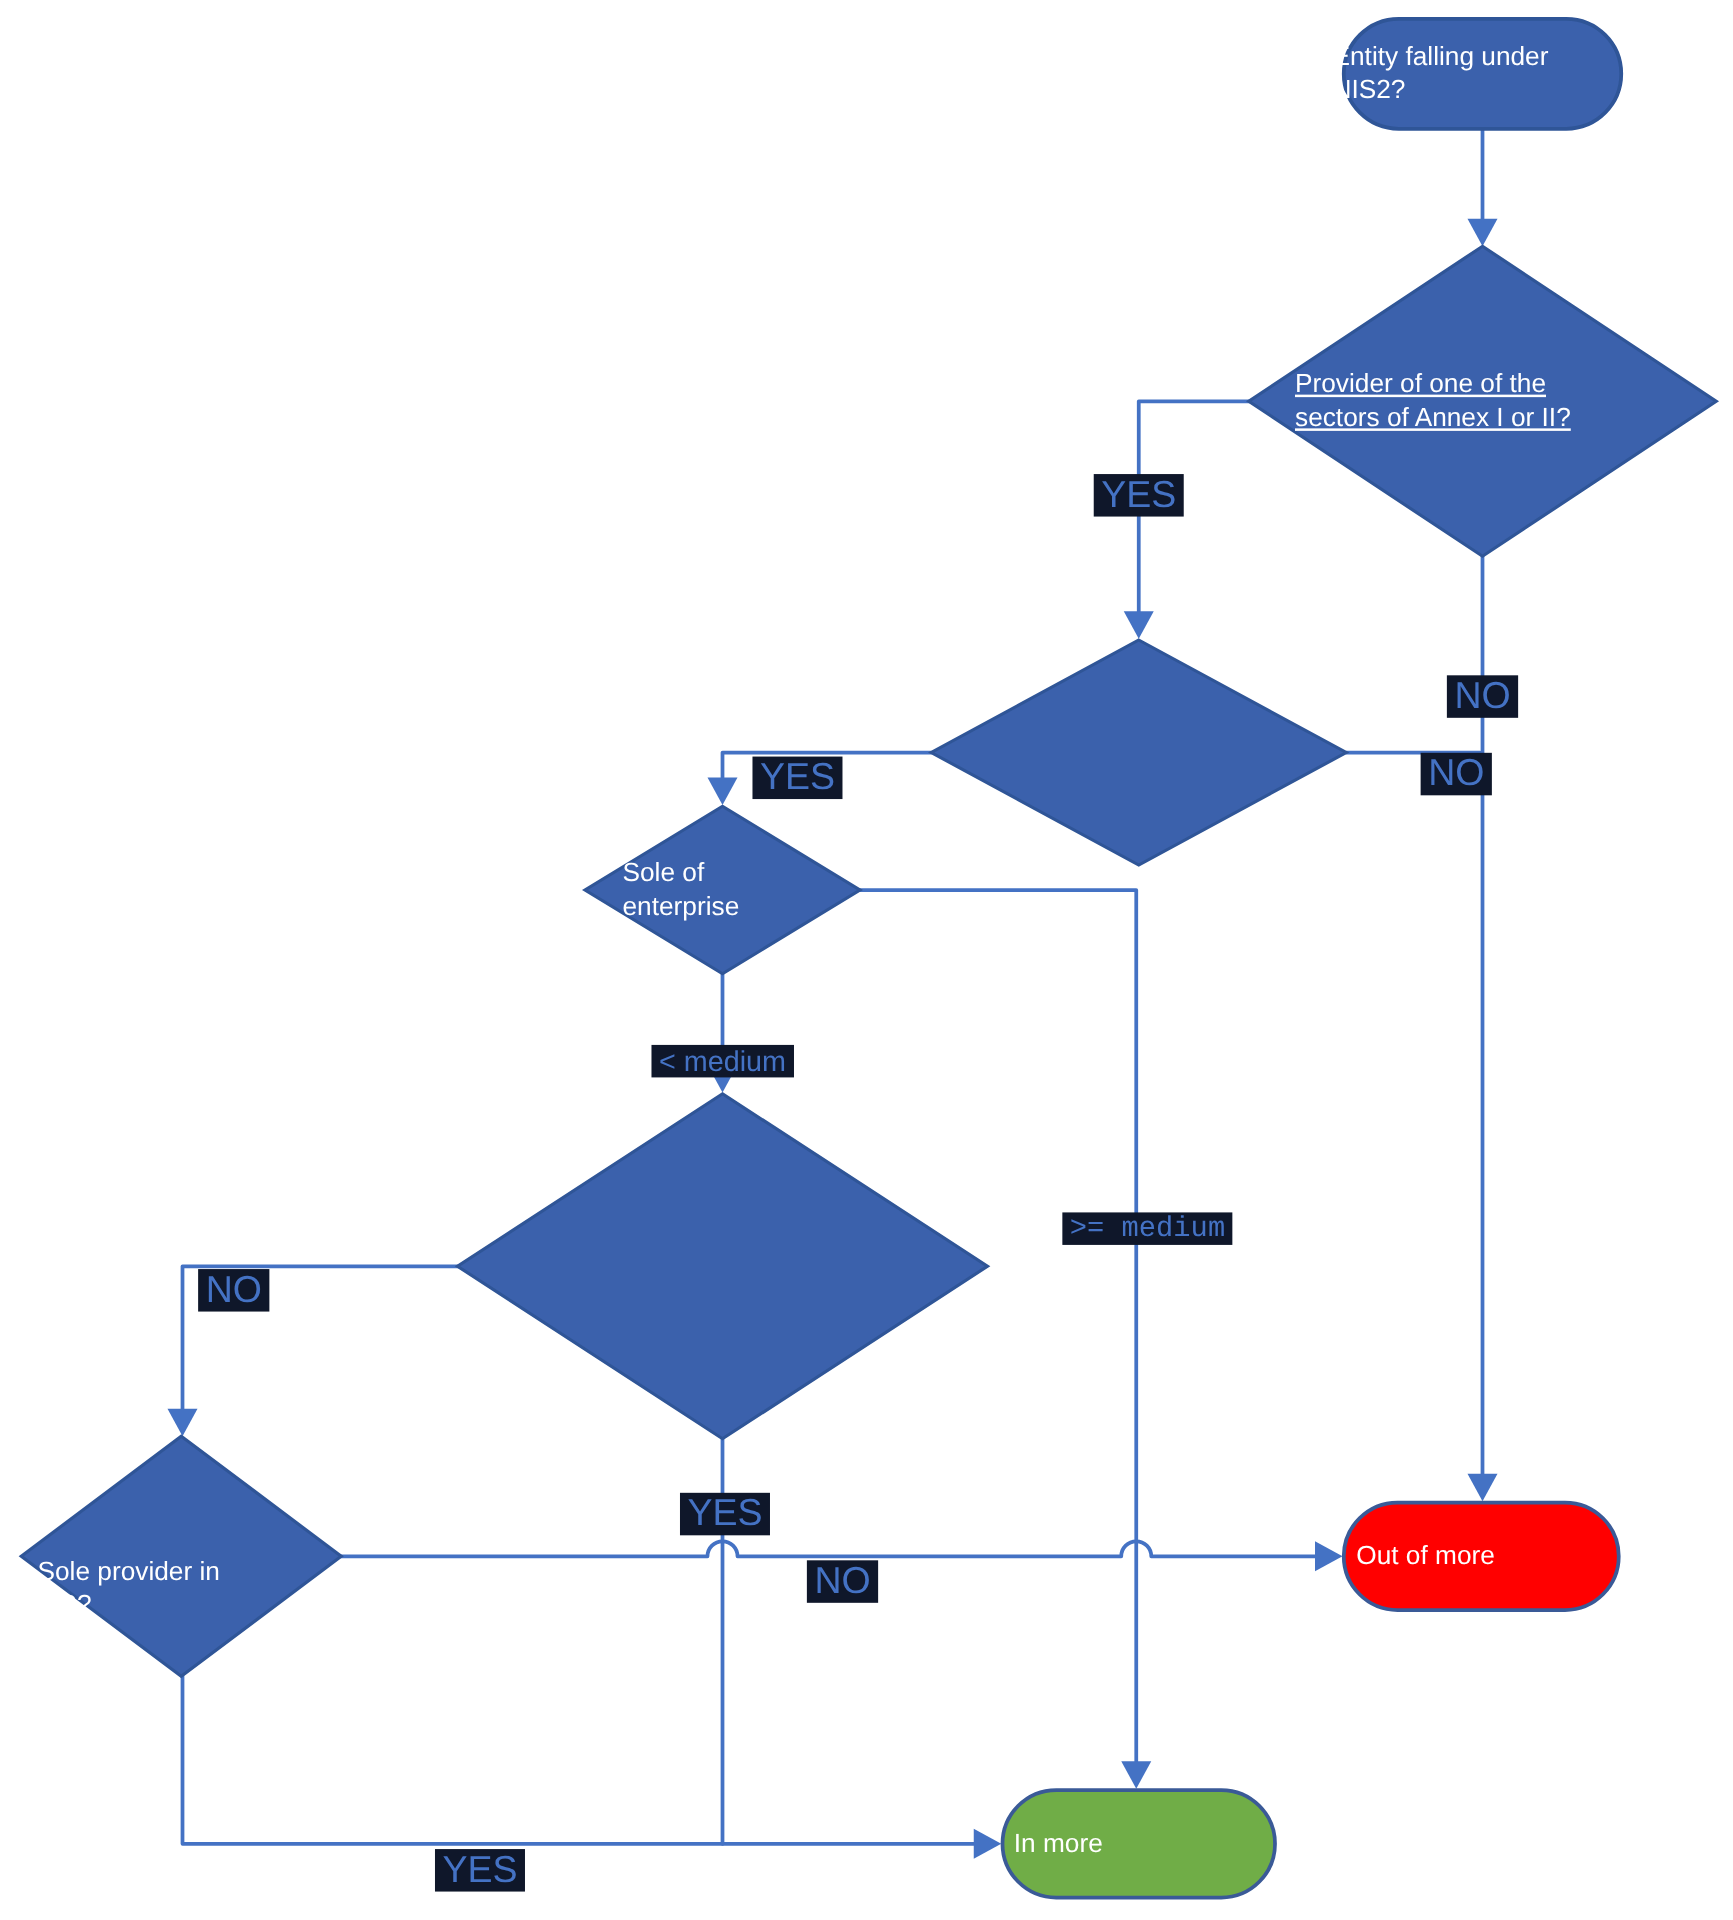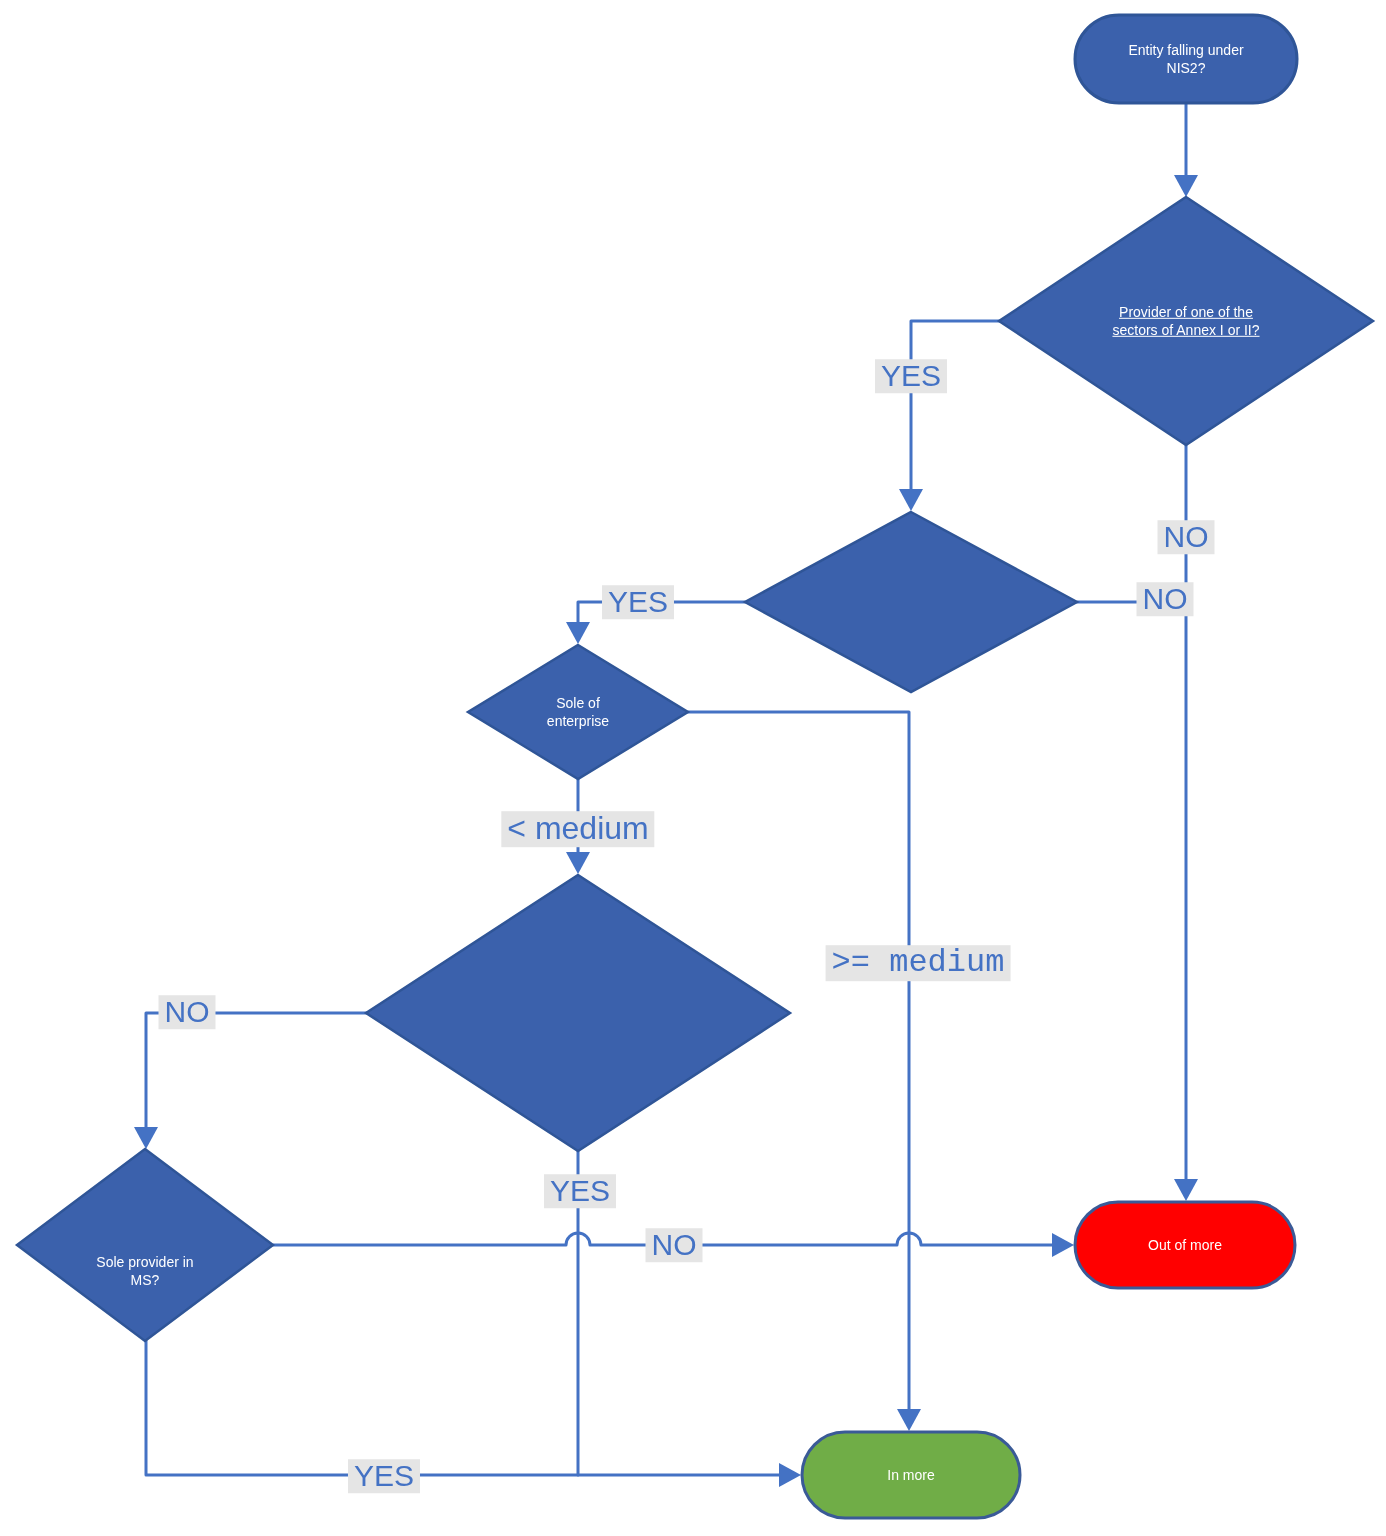--- a/index.html
+++ b/index.html
@@ -12,29 +12,29 @@
   }
   #wires{position:absolute;left:0;top:0;}
   .wire{stroke:var(--line,#4472C4);stroke-width:3;fill:none;stroke-linecap:round;stroke-linejoin:round;}
   .arrow{fill:var(--line,#4472C4);stroke:none;}
   .diamond{fill:var(--node-fill,#3B61AC);stroke:var(--node-stroke,#2F5597);stroke-width:2.5;}
   .pill-start{fill:var(--node-fill,#3B61AC);stroke:var(--node-stroke,#2F5597);stroke-width:3;}
   .pill-out{fill:var(--out-fill,#FF0000);stroke:var(--pill-stroke,#3A5A97);stroke-width:3;}
   .pill-in{fill:var(--in-fill,#70AD47);stroke:var(--pill-stroke,#3A5A97);stroke-width:3;}
   .nlabel{
     position:absolute;transform:translate(-50%,-50%);
-    color:#ffffff;text-align:center;white-space:pre-line;
-    font-size:14px;line-height:1.3;
+    color:#ffffff;white-space:pre-line;
+    font-size:21px;line-height:1.3;
   }
   .elabel{
     position:absolute;transform:translate(-50%,-50%);
-    color:var(--line,#4472C4);background:#e5e5e5;
-    font-size:30px;line-height:1.05;padding:1px 6px;white-space:nowrap;
+    color:var(--line,#4472C4);background:#0f172a;
+    font-size:30px;line-height:1.05;padding:1px 6px;white-space:nowrap;margin-top:20px;
   }
-  .elabel.big{font-size:32px;}
+  .elabel.big{font-size:23px;}
 </style>
 </head>
 <body>
 
 <div id="canvas">
 
   <svg id="wires" width="1386" height="1536" viewBox="0 0 1386 1536">
 
     <path class="wire" d="M1186,103 V176"></path>
     <path class="wire" d="M1000,321 L911,321 L911,490"></path>

